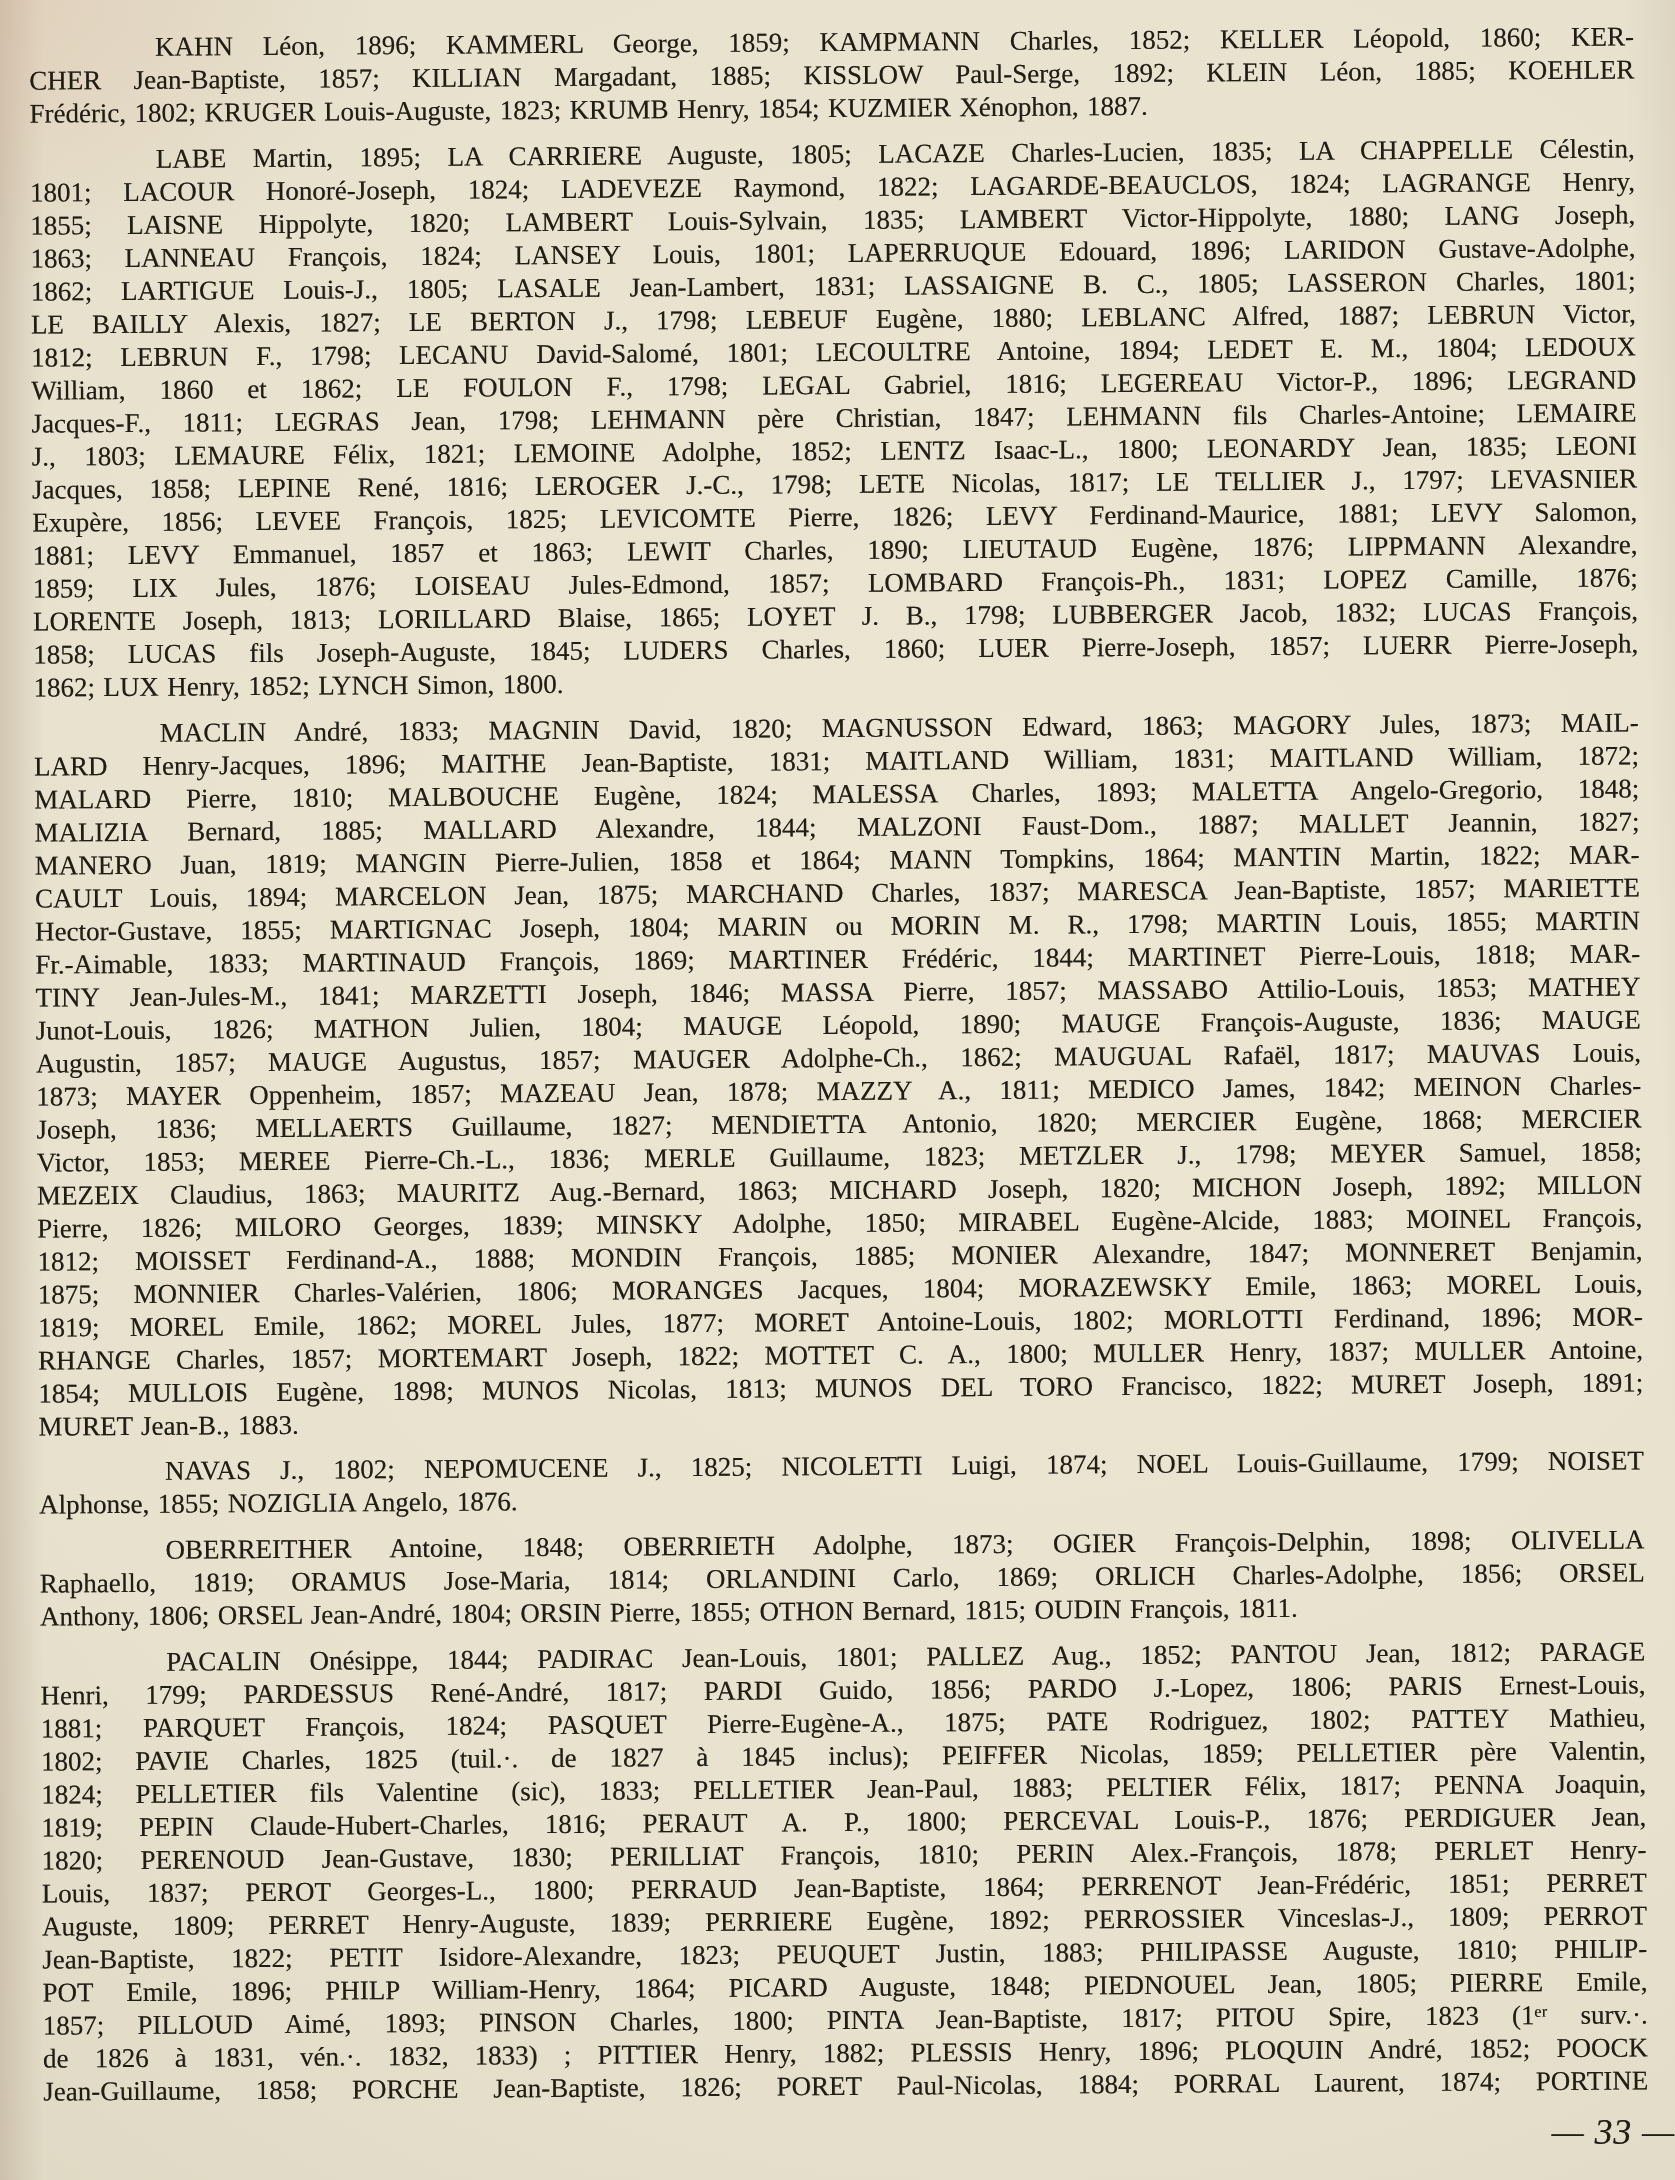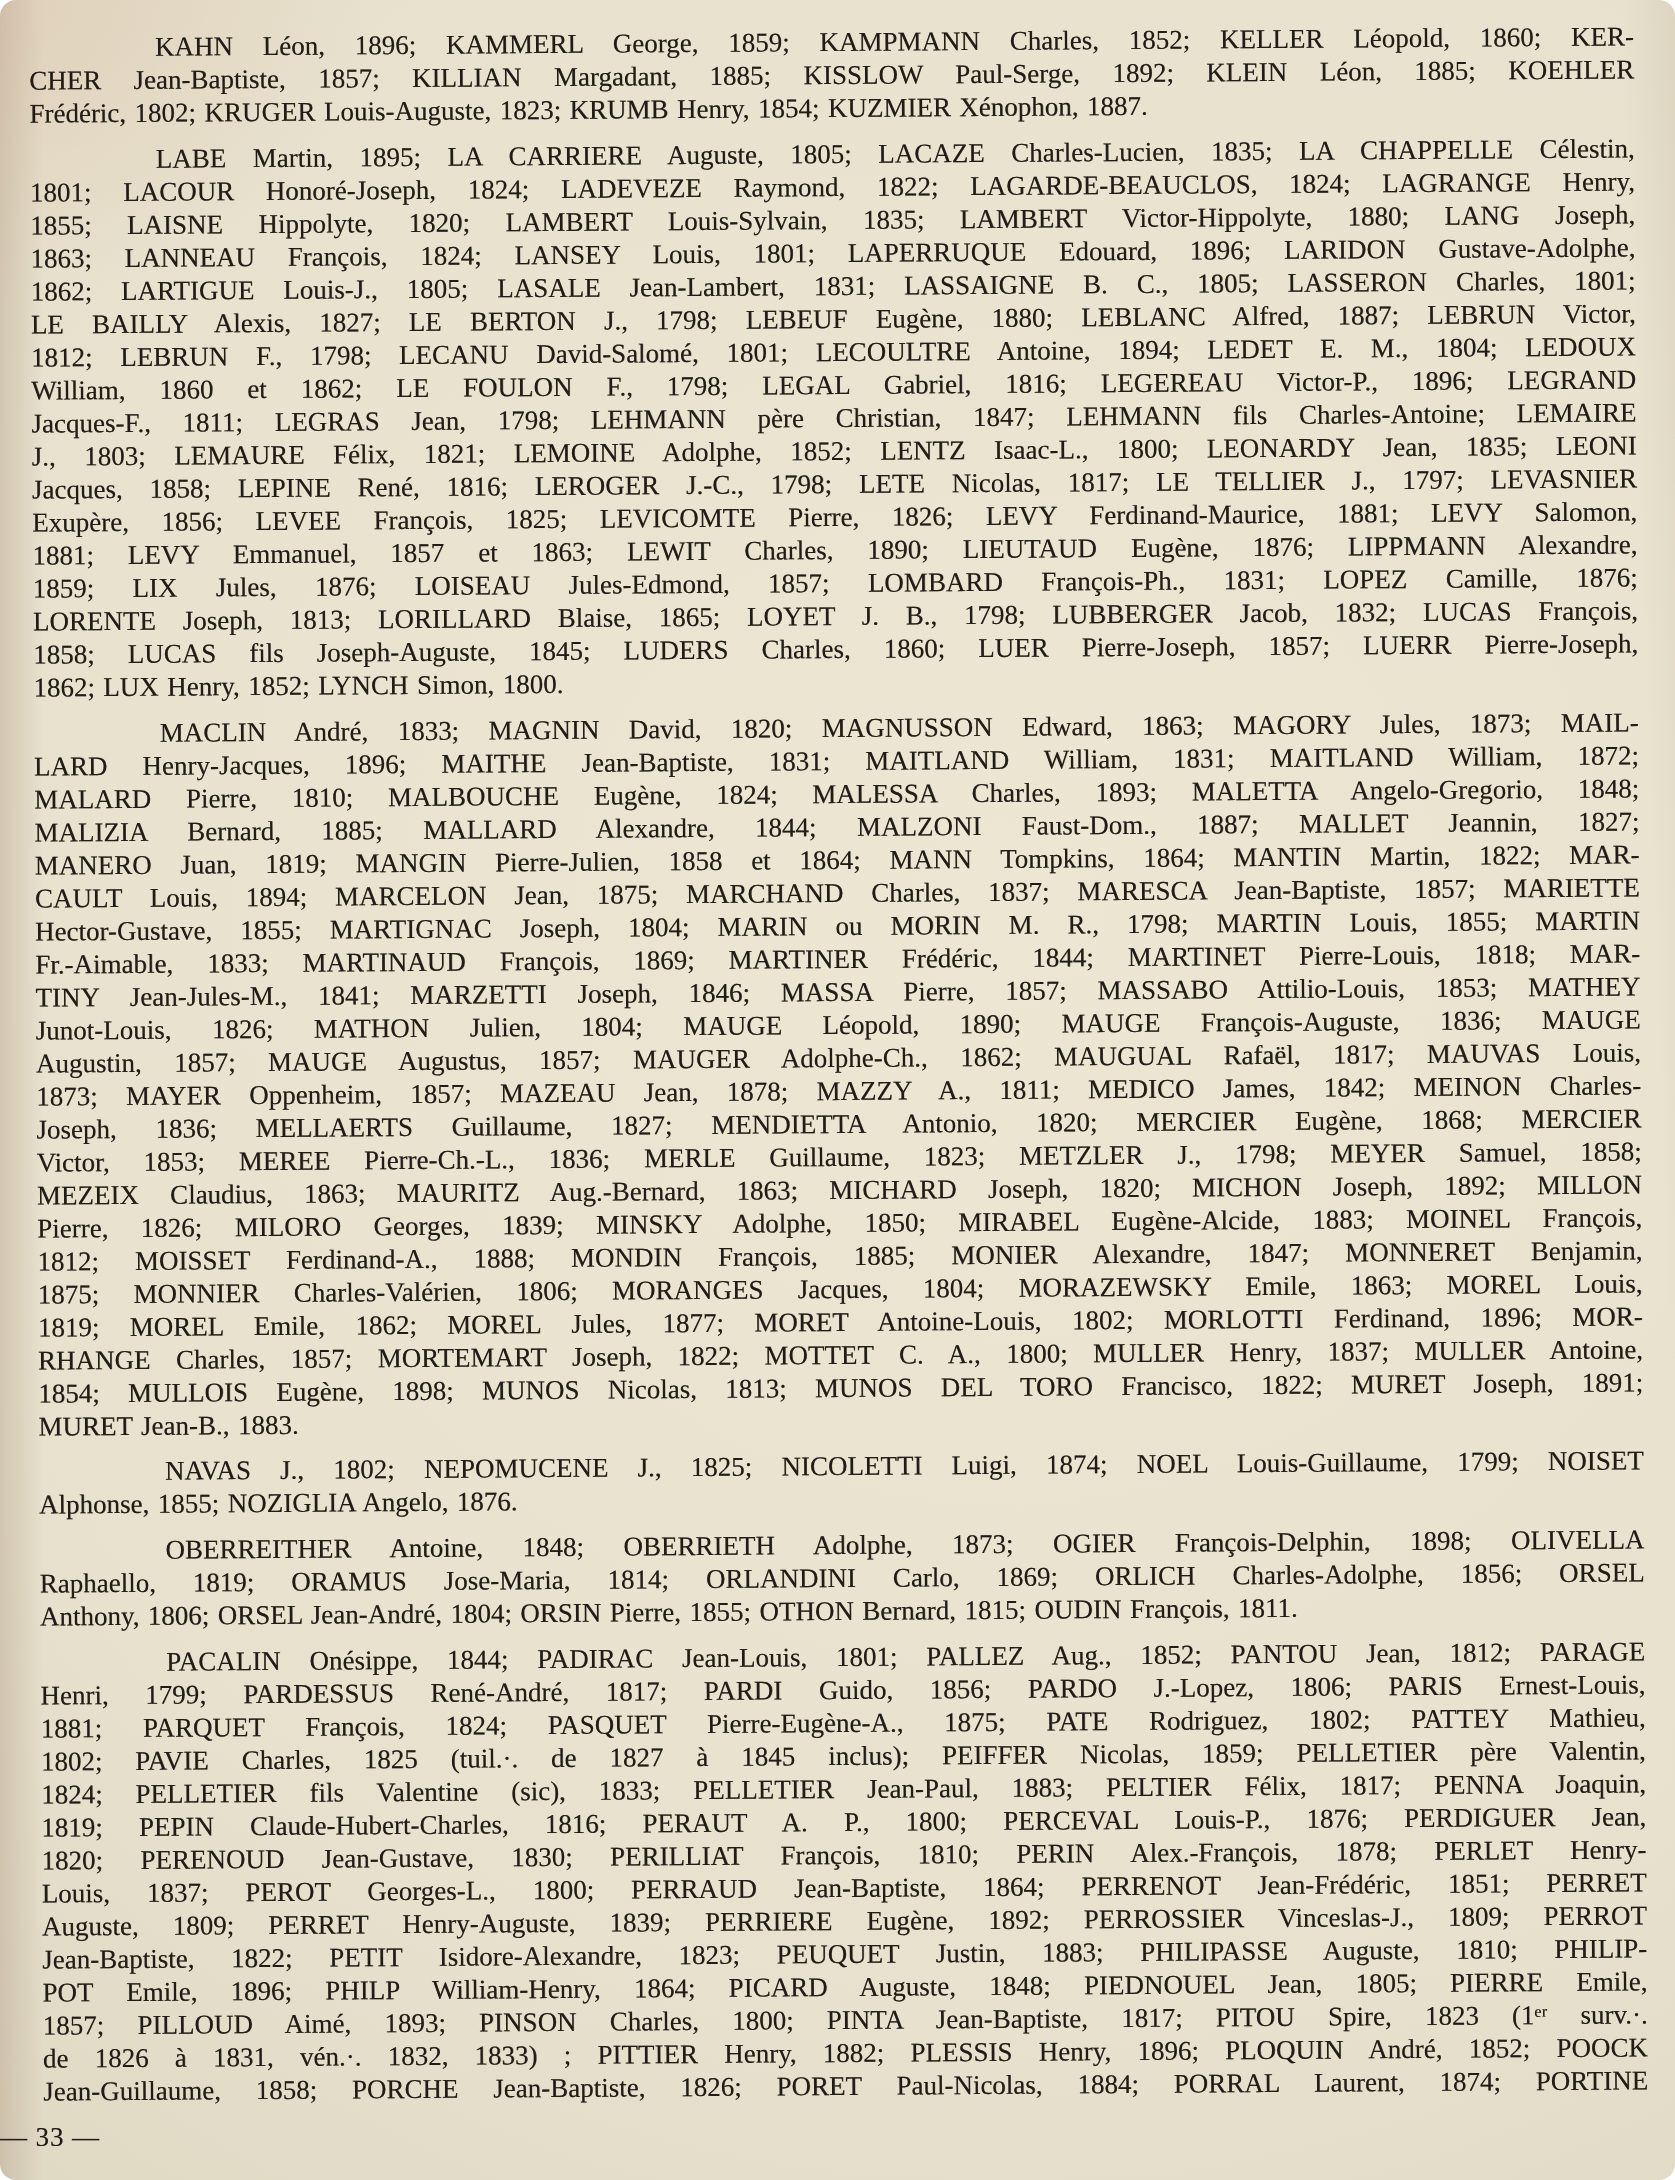--- a/index.html
+++ b/index.html
@@ -10,21 +10,20 @@
     overflow: hidden;
   }
   .page {
     position: absolute;
     inset: 0;
     background:
       radial-gradient(30% 18% at 0% 0%, rgba(214,178,156,0.30), rgba(214,178,156,0) 75%),
       linear-gradient(90deg, rgba(150,122,100,0.26) 0%, rgba(150,122,100,0.0) 2.6%),
       linear-gradient(268deg, rgba(150,125,100,0.12) 0%, rgba(150,125,100,0.0) 3%),
       radial-gradient(140% 105% at 60% 42%, #ece6d3 0%, #e7e1cd 48%, #ded7c2 76%, #cfc8af 100%);
-    border-radius: 16px;
   }
   .text-block {
     position: absolute;
     left: 36px;
     right: 34px;
     top: 25.6px;
     transform: rotate(-0.4deg);
     transform-origin: 50% 50%;
     color: #211d16;
     font-family: "Liberation Serif", "DejaVu Serif", serif;
@@ -44,26 +43,27 @@
   .line.first { text-indent: 126px; }
   .line.last {
     -moz-text-align-last: left;
     text-align-last: left;
   }
   .footer {
     position: absolute;
     left: 0;
     right: 0;
     bottom: 27px;
-    text-align: left;
+    text-align: right;
     color: #211d16;
     font-family: "Liberation Serif", "DejaVu Serif", serif;
-    font-size: 27px;
+    font-size: 36px;
     letter-spacing: 0.9px;
     text-shadow: 0.3px 0 0 rgba(33,29,22,0.55);
+    font-style: italic;
   }
 </style>
 </head>
 <body>
 
 <div class="page">
   <div class="text-block">
       <div class="para">
         <div class="line first">KAHN Léon, 1896; KAMMERL George, 1859; KAMPMANN Charles, 1852; KELLER Léopold, 1860; KER-</div>
         <div class="line">CHER Jean-Baptiste, 1857; KILLIAN Margadant, 1885; KISSLOW Paul-Serge, 1892; KLEIN Léon, 1885; KOEHLER</div>

